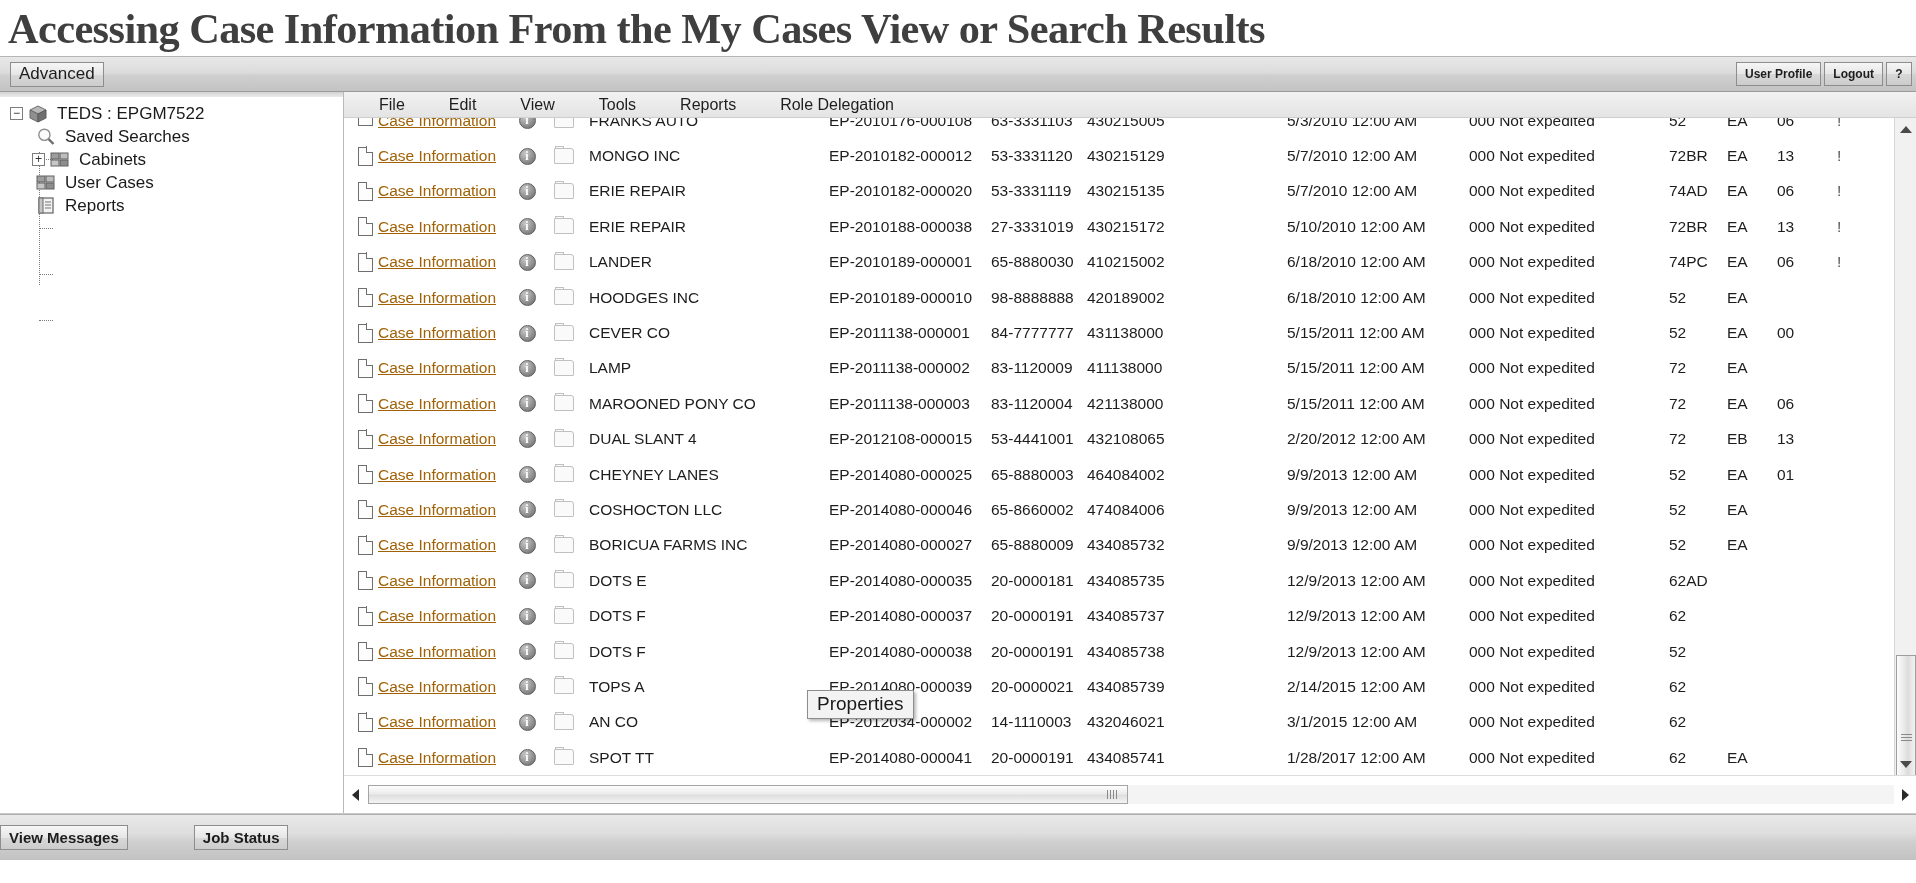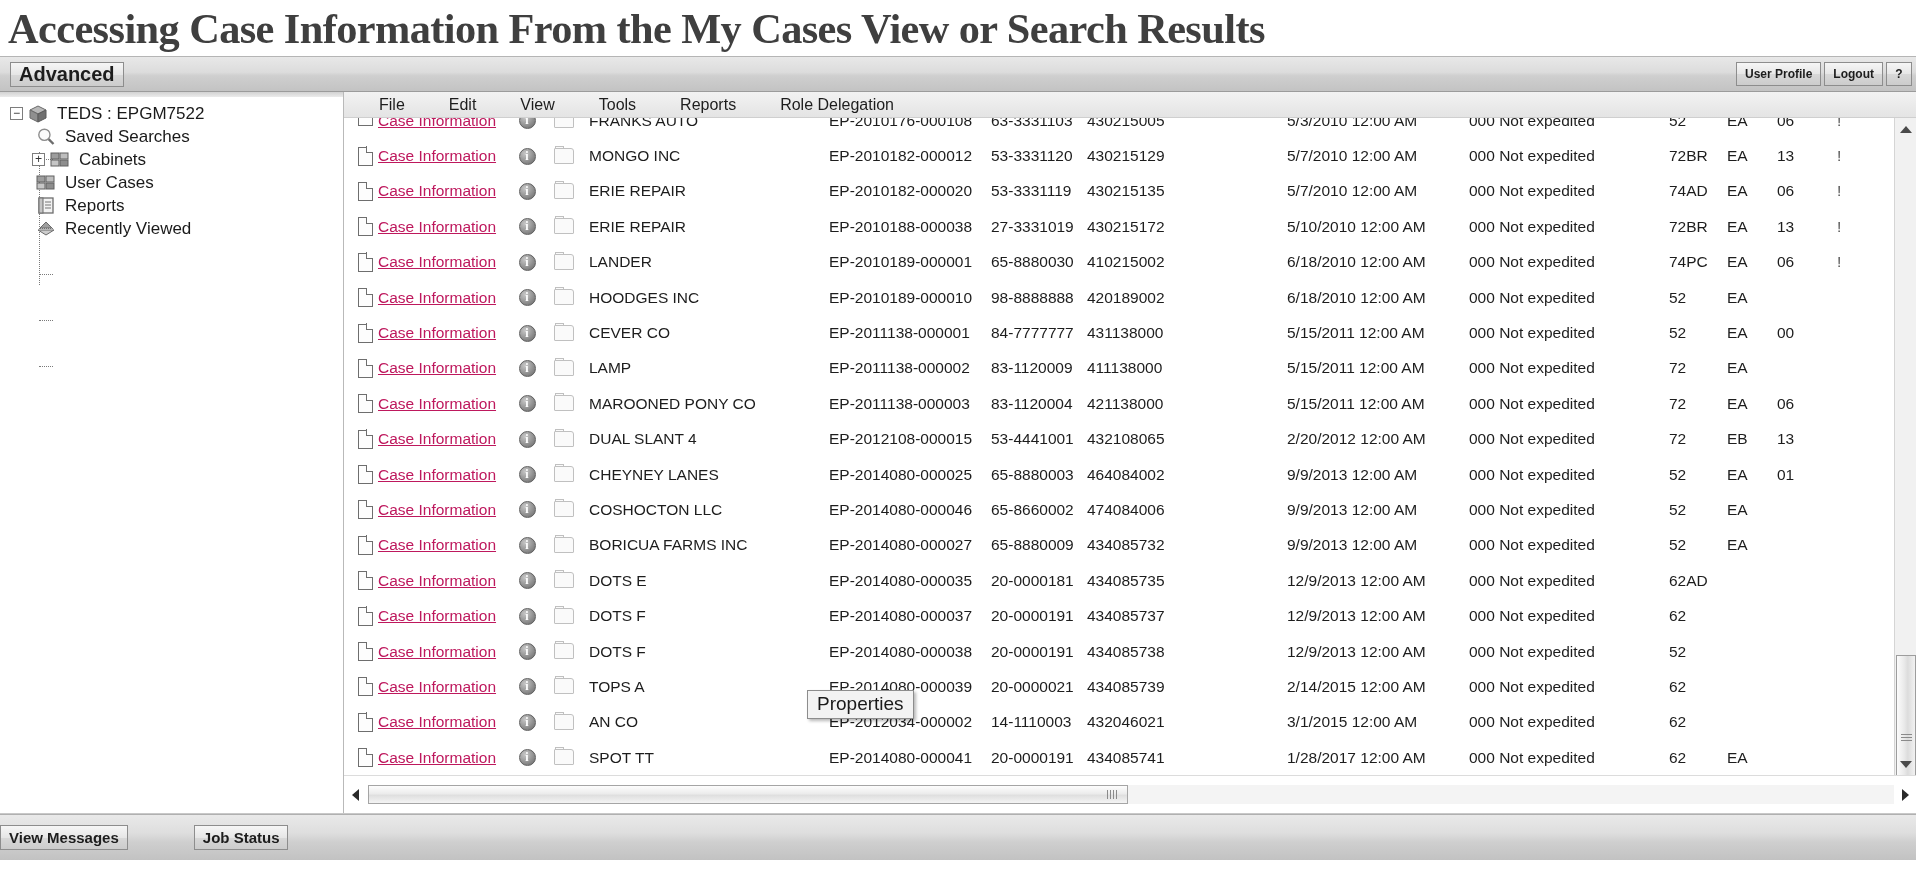--- a/index.html
+++ b/index.html
@@ -75,21 +75,21 @@
     background: linear-gradient(to bottom,#f6f6f6 0%,#e6e6e6 50%,#d8d8d8 51%,#cccccc 100%);
     font-family: "Liberation Sans", sans-serif;
     font-size: 12px;
     font-weight: bold;
     color: #1d1d1d;
     padding: 0 8px;
     display: flex; align-items: center; justify-content: center;
     cursor: pointer;
     white-space: nowrap;
   }
-  #advanced-button { margin-left: 6px; height: 25px; font-weight: bold; font-size: 20px; }
+  #advanced-button { margin-left: 6px; height: 25px; font-weight: normal; font-size: 17px; }
   #toolbar-right {
     position: absolute;
     right: 4px; top: 5px;
     display: flex;
     gap: 3px;
   }
   #help-button { width: 26px; padding: 0; }
 
   
   #main {
@@ -196,21 +196,21 @@
     display: flex;
     align-items: center;
     font-size: 15.5px;
     color: #1d1d1d;
     white-space: nowrap;
   }
   .c-doc { width: 34px; flex: 0 0 34px; display: flex; justify-content: center; align-items: center; padding-left: 8px; }
   .c-link { width: 135px; flex: 0 0 135px; }
   .c-link span {
     text-decoration: underline;
-    color: #be185d;
+    color: #a16207;
     cursor: pointer;
   }
   .c-info { width: 28px; flex: 0 0 28px; display: flex; justify-content: center; align-items: center; cursor: pointer; }
   .c-folder { width: 48px; flex: 0 0 48px; display: flex; justify-content: center; align-items: center; cursor: pointer; }
   .c-name { width: 240px; flex: 0 0 240px; }
   .c-case { width: 162px; flex: 0 0 162px; }
   .c-id  { width: 96px; flex: 0 0 96px; }
   .c-num { width: 200px; flex: 0 0 200px; }
   .c-date { width: 182px; flex: 0 0 182px; }
   .c-exp { width: 200px; flex: 0 0 200px; }
@@ -438,30 +438,20 @@
               <rect x="3" y="2" width="14" height="15" fill="#f2f2f2" stroke="#6d6d6d" stroke-width="1.3"></rect>
               <rect x="3" y="2" width="4" height="15" fill="#c4c4c4" stroke="#6d6d6d" stroke-width="1"></rect>
               <line x1="9" y1="6" x2="15" y2="6" stroke="#8a8a8a" stroke-width="1.2"></line>
               <line x1="9" y1="9" x2="15" y2="9" stroke="#8a8a8a" stroke-width="1.2"></line>
               <line x1="9" y1="12" x2="15" y2="12" stroke="#8a8a8a" stroke-width="1.2"></line>
             </svg>
           </div>
           <div class="lbl">Reports</div>
         </div>
 
-        <div class="tnode child">
-          <div class="tline" style="top:149px;"></div>
-          <div class="ico">
-            <svg width="22" height="19" viewBox="0 0 22 19" aria-hidden="true">
-              <polygon points="11,3 17,9 5,9" fill="#9f9f9f" stroke="#6a6a6a" stroke-width="1"></polygon>
-              <polygon points="3,11 19,11 11,16" fill="#cdcdcd" stroke="#6a6a6a" stroke-width="1"></polygon>
-            </svg>
-          </div>
-          <div class="lbl">Recently Viewed</div>
-        </div>
 
       </div>
     </div>
   </div>
 
   <div id="rightpane">
 
     <div id="menubar">
       <div class="menu-item">File</div>
       <div class="menu-item">Edit</div>

